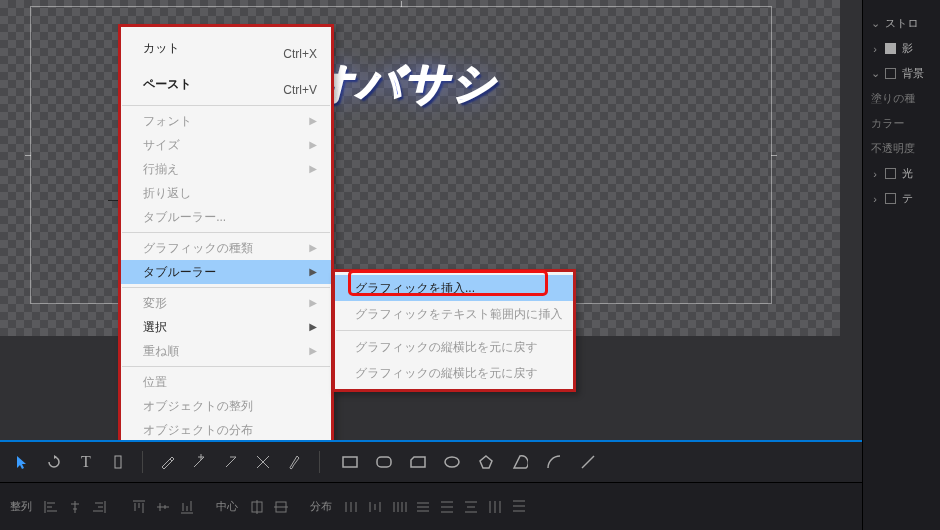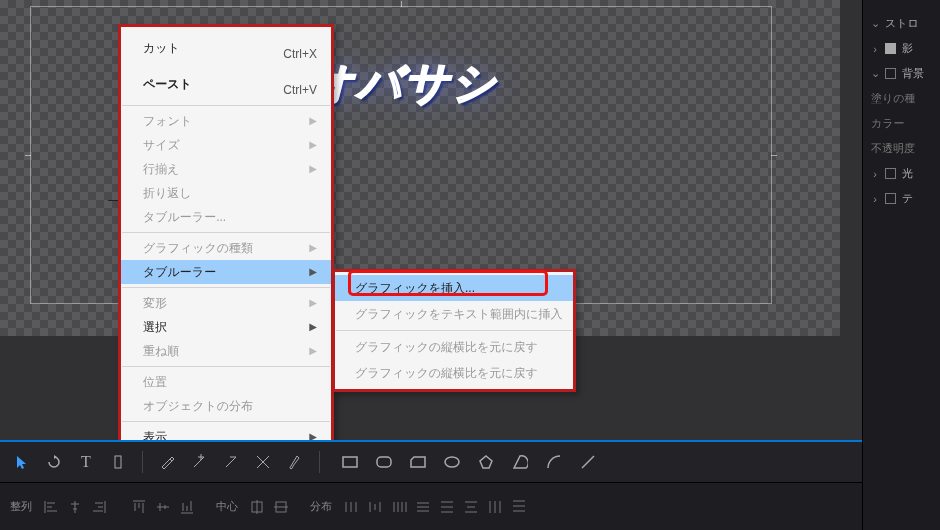--- a/index.html
+++ b/index.html
@@ -269,20 +269,23 @@
     </div>
     <div class="menu-item disabled">
       <span>重ね順</span>
       <span class="arrow">▶</span>
     </div>
     <div class="menu-sep"></div>
     <div class="menu-item disabled">
       <span>位置</span>
     </div>
     <div class="menu-item disabled">
+      <span>オブジェクトの整列</span>
+    </div>
+    <div class="menu-item disabled">
       <span>オブジェクトの分布</span>
     </div>
     <div class="menu-sep"></div>
     <div class="menu-item">
       <span>表示</span>
       <span class="arrow">▶</span>
     </div>
   </div>
 <div class="submenu" id="sub">
     <div class="menu-item highlight">

